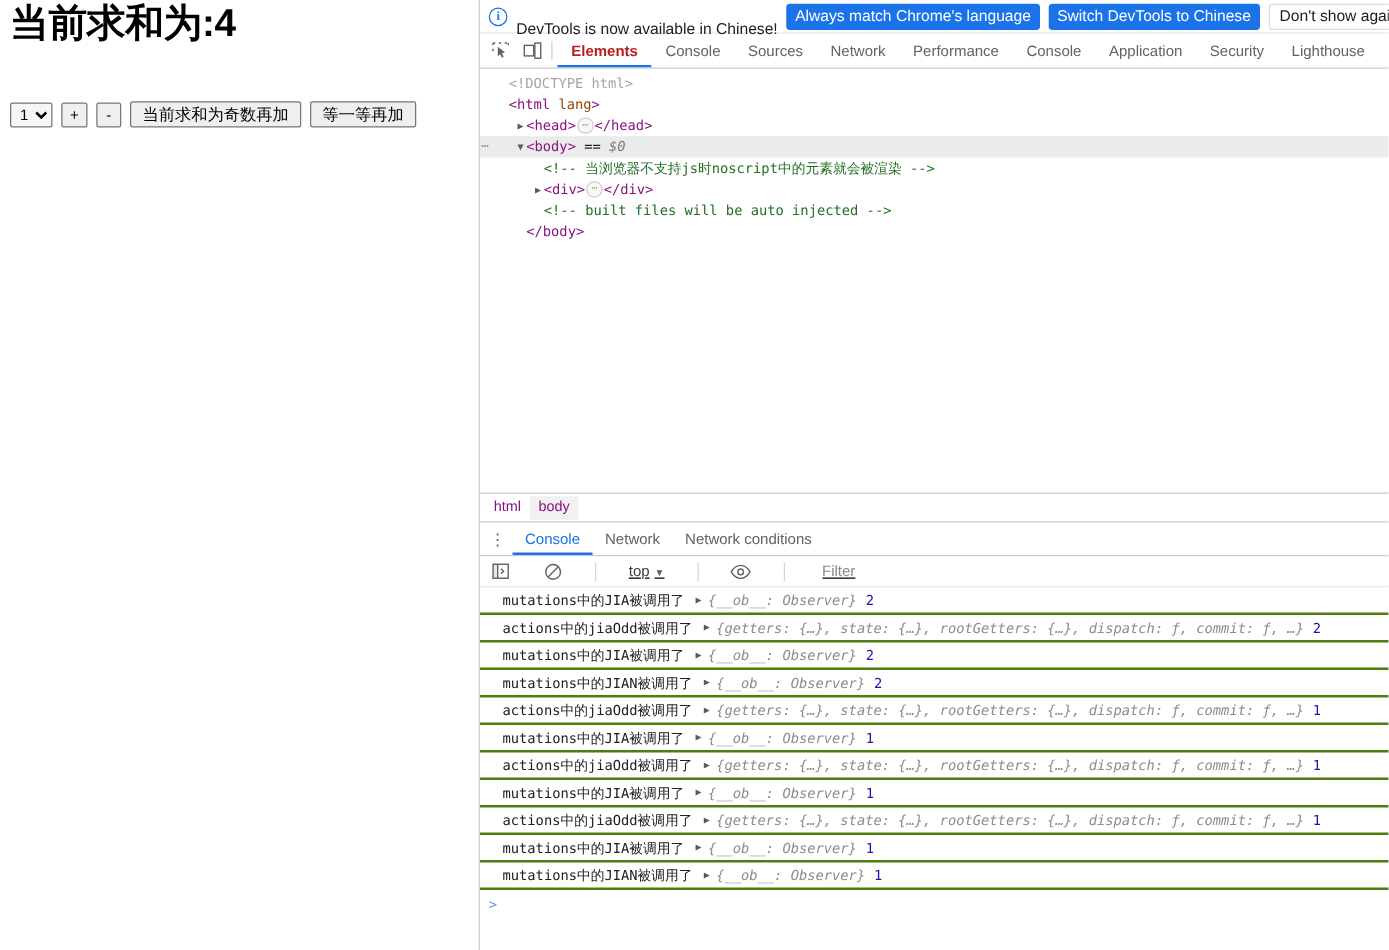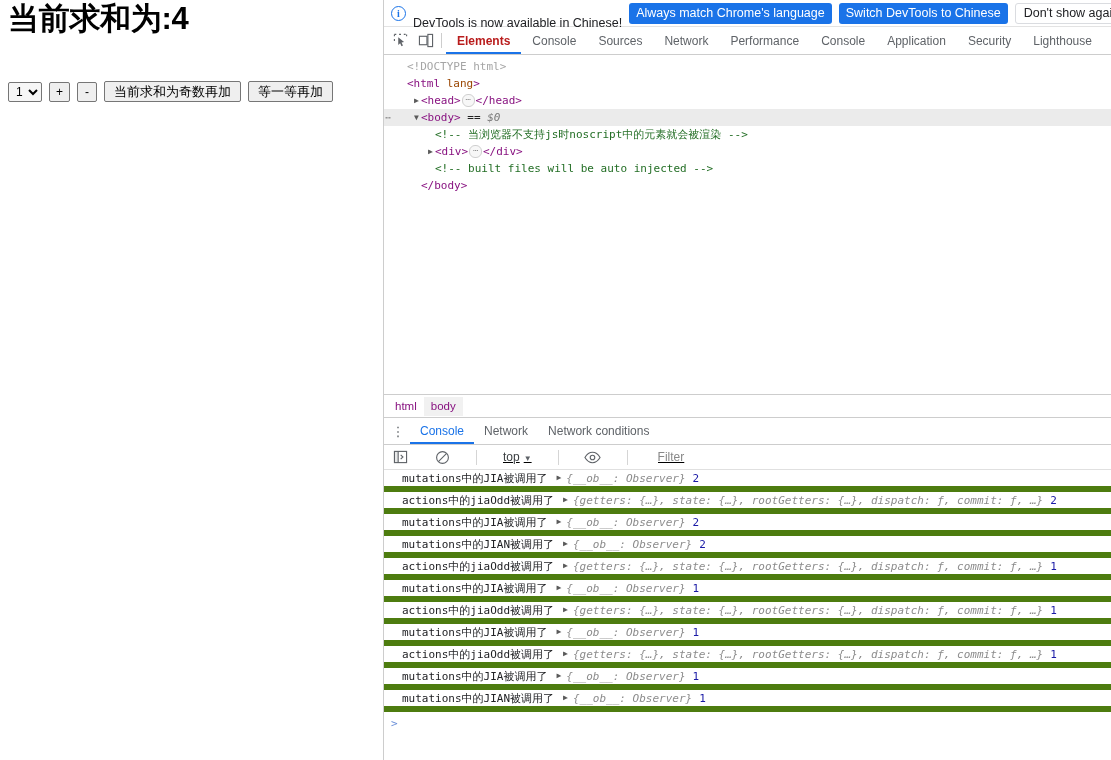--- a/index.html
+++ b/index.html
@@ -329,21 +329,21 @@
     position: absolute;
     left: 0; top: 52px;
     right: 0; bottom: 0;
     overflow: hidden;
     background: #fff;
   }
   .log-row {
     height: 22px;
     display: flex;
     align-items: center;
-    border-bottom: 6px solid #4d7c0f;
+    border-bottom: 2px solid #4d7c0f;
     padding-left: 18px;
     font-family: "DejaVu Sans Mono", monospace;
     font-size: 11px;
     color: #202124;
     white-space: nowrap;
   }
   .log-msg { color: #202124; }
   .log-tri {
     color: #5a5a5a;
     font-size: 8px;

